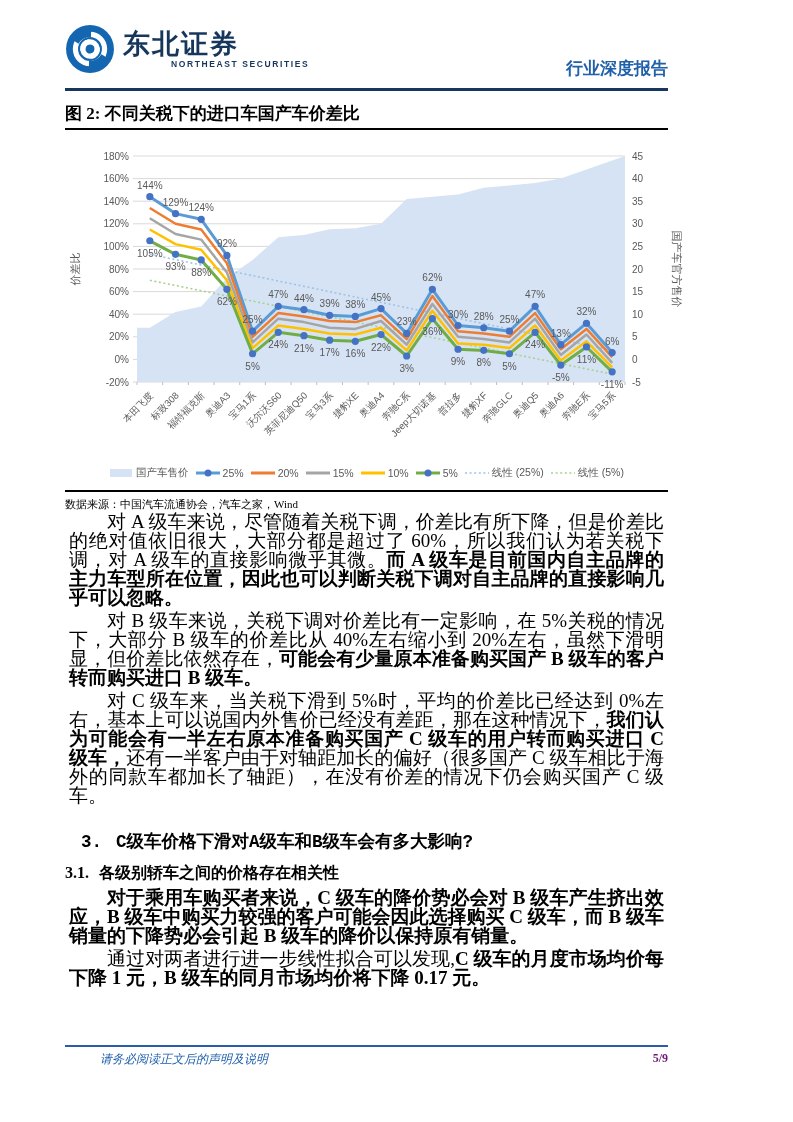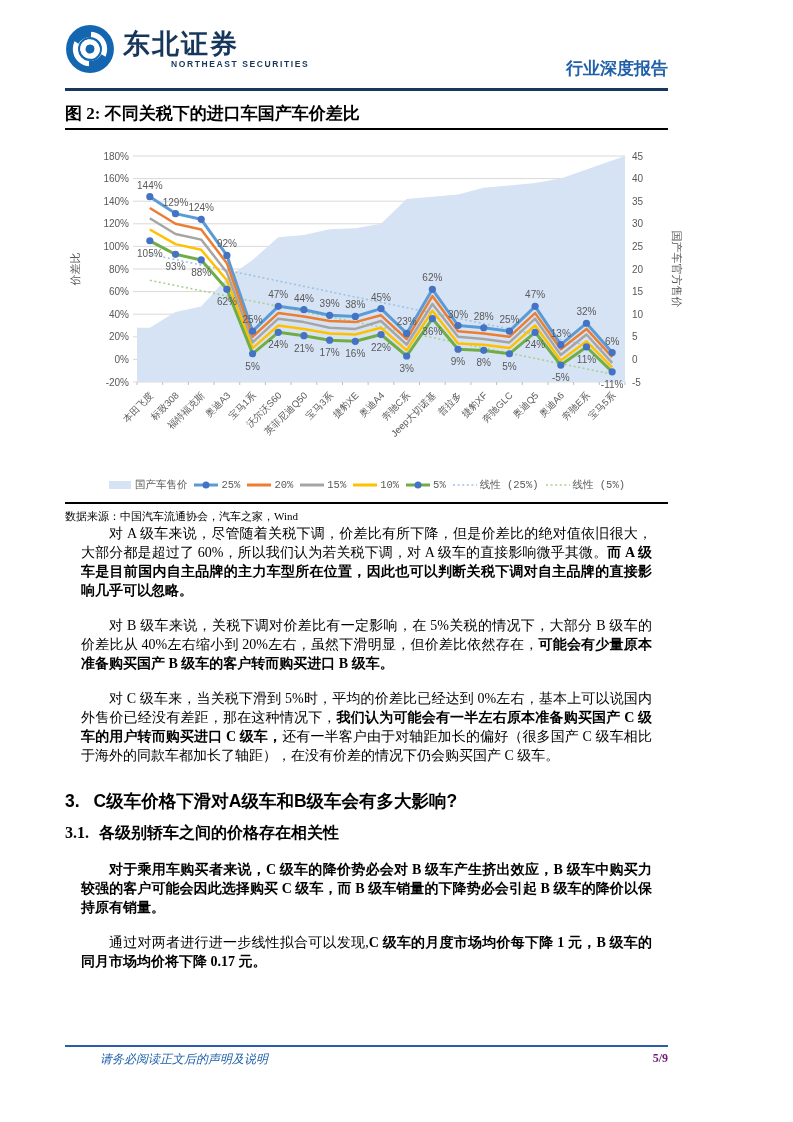--- a/index.html
+++ b/index.html
@@ -13,30 +13,30 @@
   .brand-en{font-size:8.5px;font-weight:700;color:#16365c;letter-spacing:1.6px;font-family:"Liberation Sans",sans-serif;margin-left:48px;}
   .report-type{position:absolute;right:0;bottom:2px;font-size:17px;font-weight:700;color:#2060a8;}
   .header-rule{position:absolute;top:88px;left:65px;right:63px;height:3px;background:#17375e;}
 
   
   .figure{position:absolute;top:102px;left:65px;right:63px;}
   .fig-title{font-size:17px;font-weight:700;padding-bottom:3px;border-bottom:2px solid #000;}
   .chart-wrap{margin-top:4px;}
   svg text{font-family:"Liberation Sans",sans-serif;}
   .chart-legend{display:flex;justify-content:center;align-items:center;gap:7px;
-       font-family:Liberation Mono, monospace;font-size:10.5px;color:#595959;margin-top:12px;}
+       font-family:Liberation Sans, sans-serif;font-size:10.5px;color:#595959;margin-top:0px;}
   .legend-item{display:flex;align-items:center;gap:3px;}
   .fig-rule{height:2px;background:#000;margin-top:10px;}
   .fig-source{font-size:11px;margin-top:5px;color:#000;}
 
   
   .body-blocks{position:absolute;top:508px;left:65px;right:63px;}
-  .body-blocks p{margin:16px;padding:0;font-size:14px;line-height:19px;text-align:justify;text-indent:2em;}
+  .body-blocks p{margin:4px;padding:0;font-size:19px;line-height:19px;text-align:justify;text-indent:2em;}
   .body-blocks p .b{font-weight:700;}
-  .h2{font-size:17.5px;font-weight:700;margin:24px 0 10px 0;font-family:Liberation Sans, sans-serif;}
+  .h2{font-size:17.5px;font-weight:700;margin:24px 0 10px 16px;font-family:Liberation Mono, monospace;}
   .h2 .num{margin-right:14px;}
   .h3{font-size:16px;font-weight:700;margin:4px 0 4px 0;}
   .h3 .num{margin-right:10px;}
 
   
   .footer{position:absolute;left:65px;right:63px;top:1045px;border-top:2.5px solid #2a5caa;padding-top:4px;
           display:flex;justify-content:space-between;}
   .footer-disclaimer{font-size:12px;font-weight:400;font-style:italic;color:#1b5eab;padding-left:35px;}
   .footer-page{font-size:12px;font-weight:700;color:#701a75;}
 </style>

